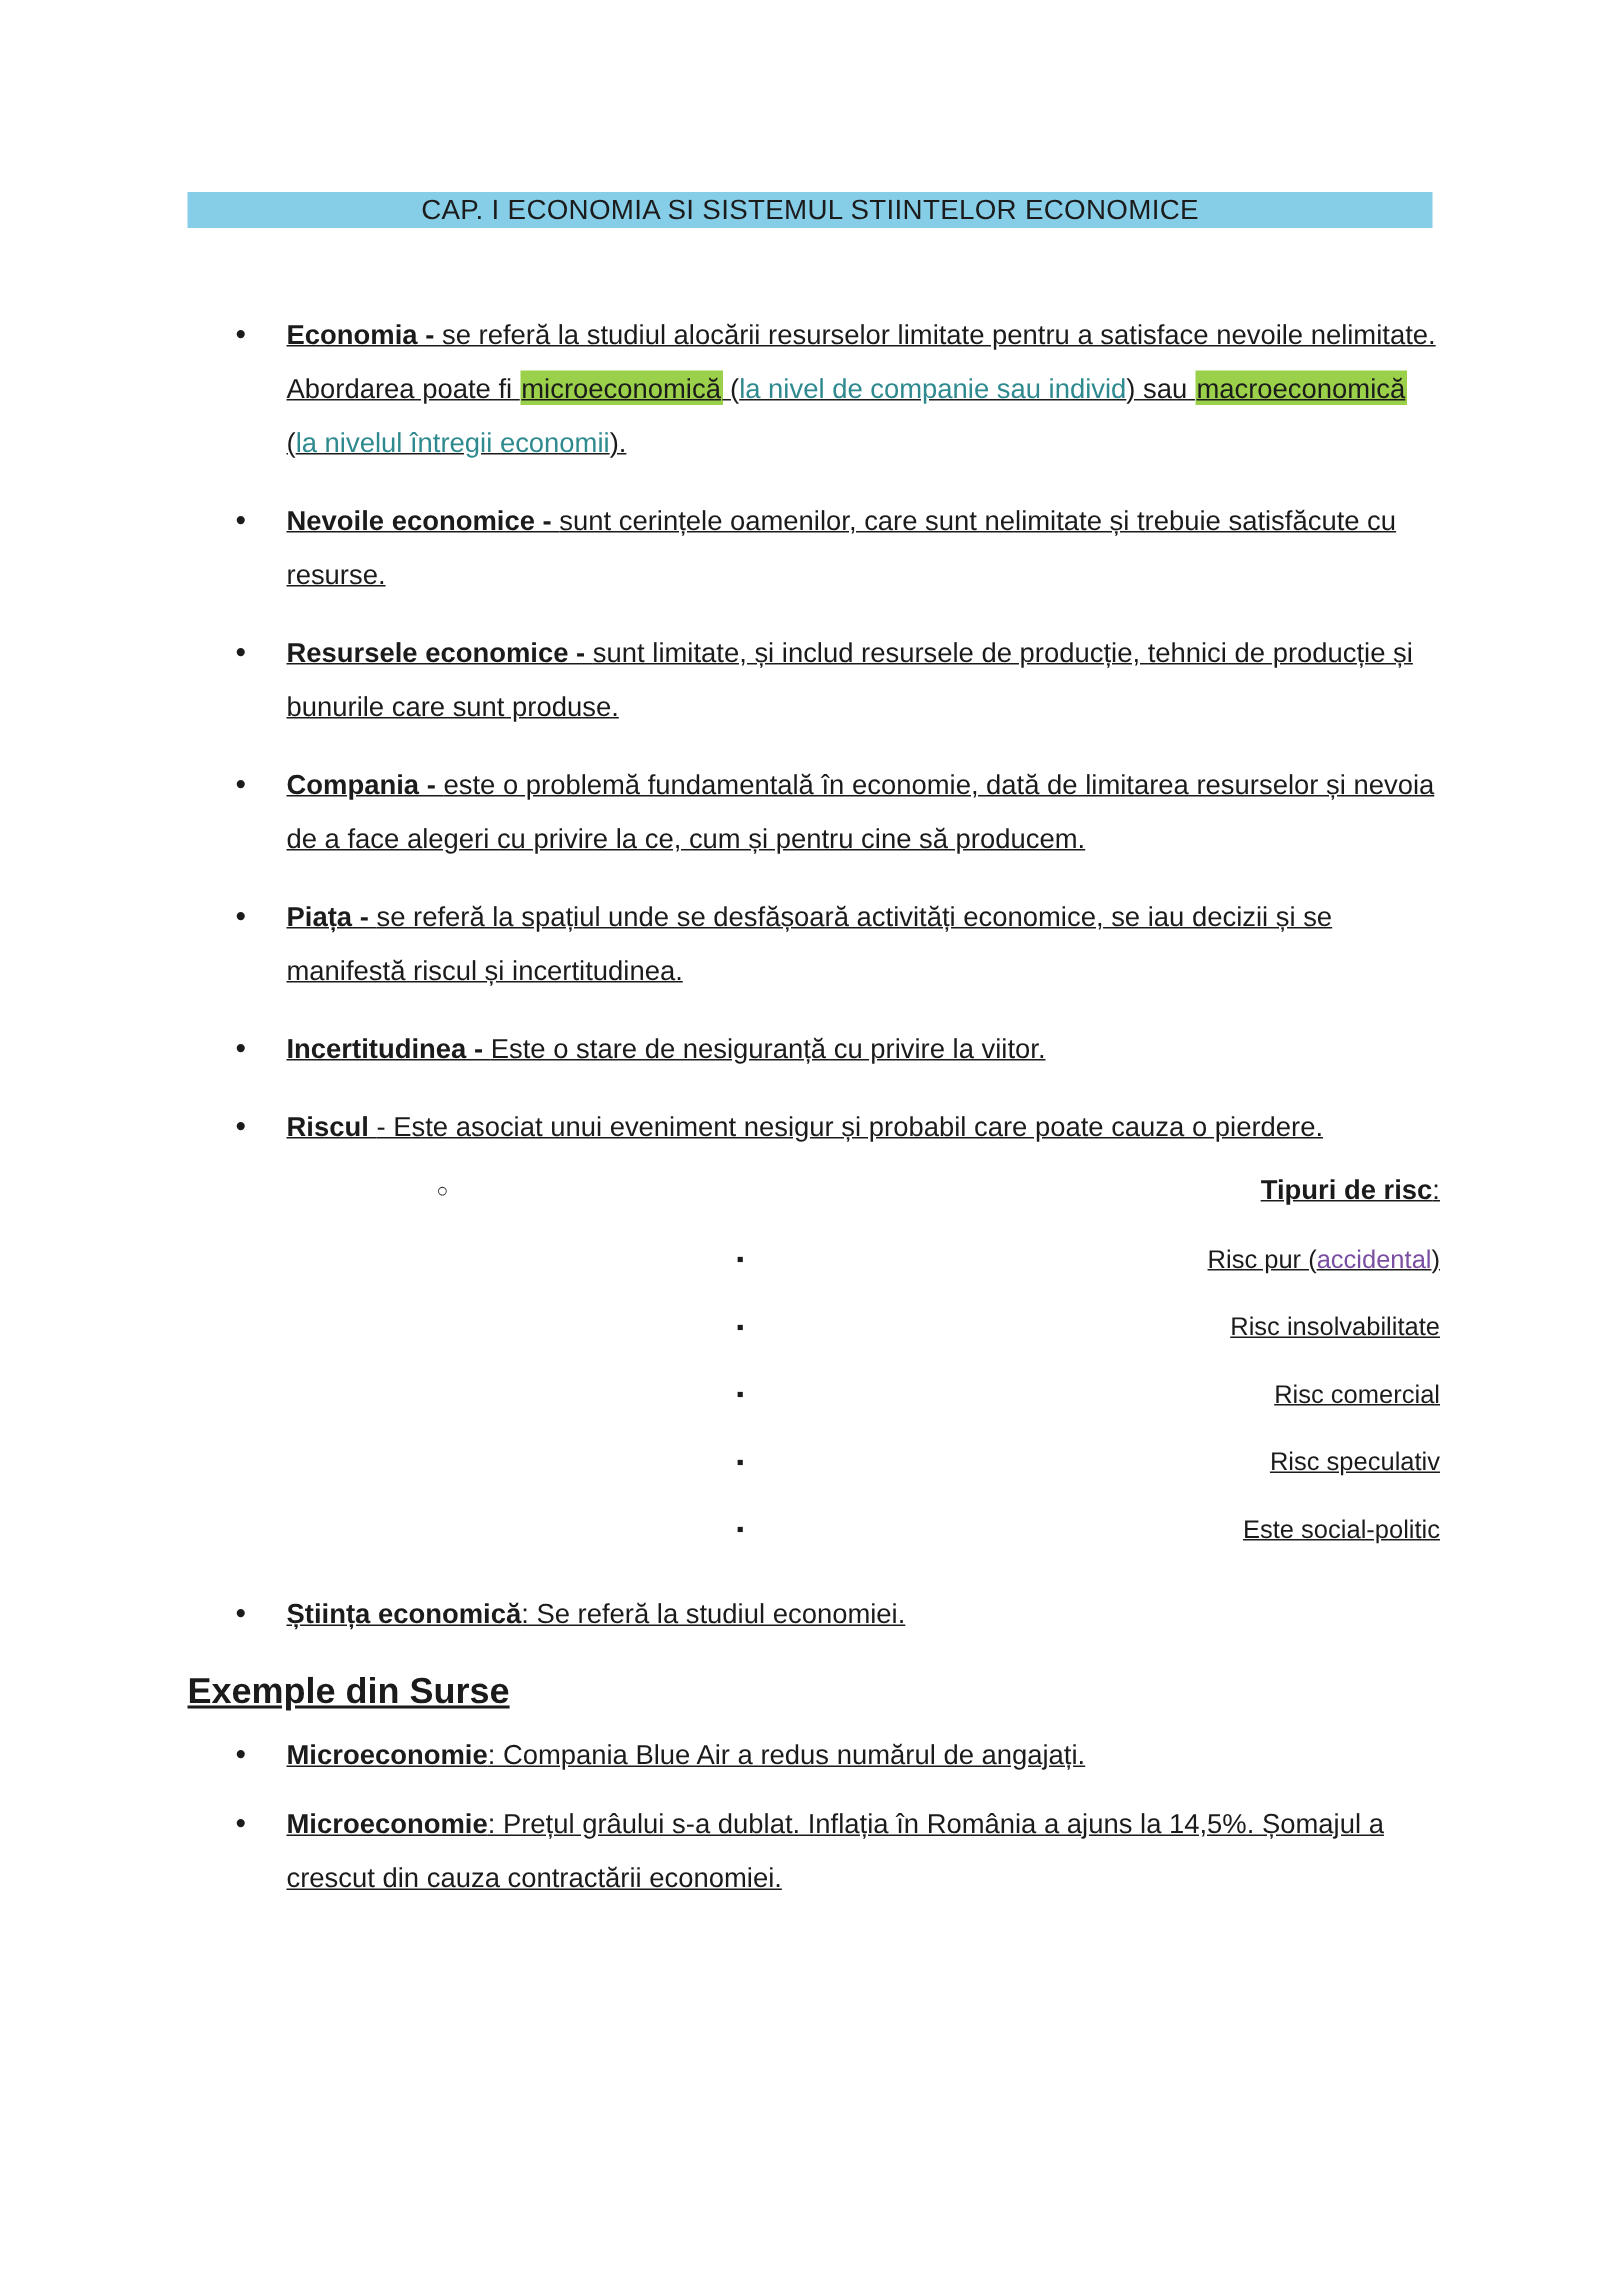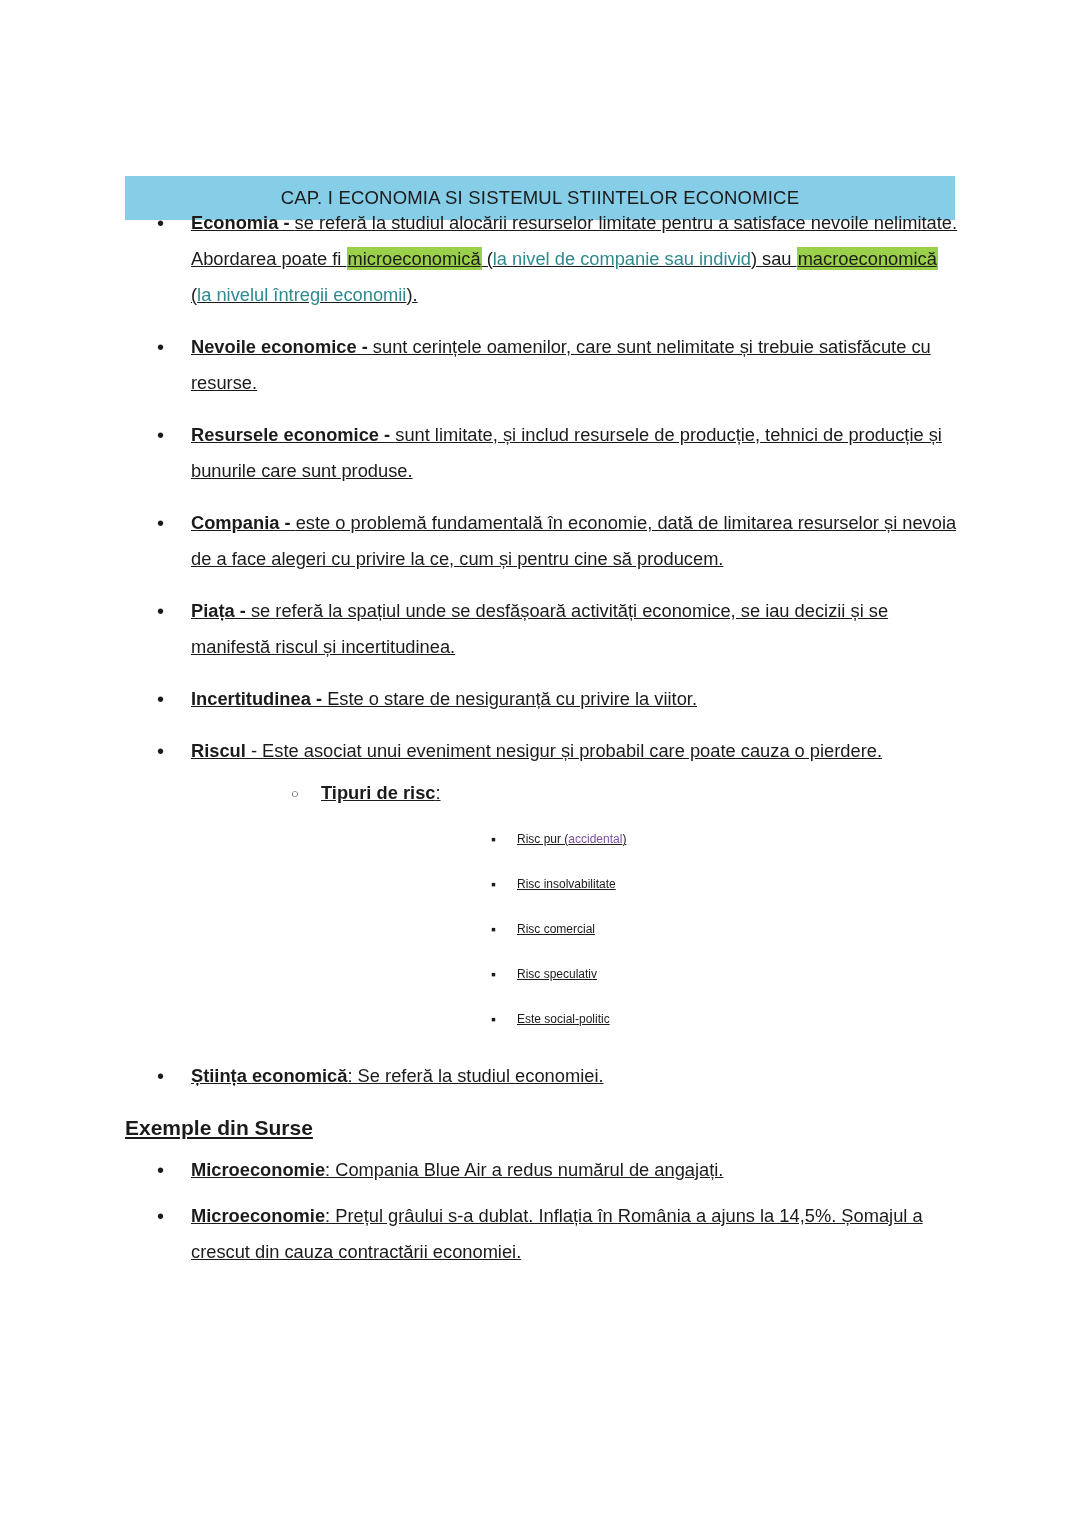--- a/index.html
+++ b/index.html
@@ -20,26 +20,25 @@
     top: 0; left: 0;
     width: 1080px;
     height: 1527px;
     background: #ffffff;
   }
   .doc-title-bar {
     position: absolute;
     left: 125px;
     top: 128px;
     width: 830px;
-    height: 44px;
+    height: 24px;
     background: #86cde8;
     display: flex;
     align-items: center;
     justify-content: center;
-    margin-top: 48px;
   }
   .doc-title-text {
     font-size: 18.5px;
     color: #1b1b1b;
     letter-spacing: 0.2px;
     white-space: nowrap;
   }
   .content {
     position: absolute;
     left: 125px;
@@ -81,54 +80,55 @@
     list-style: none;
     margin: 6px 0 0 0;
     padding: 0;
   }
   li.bullet2 {
     position: relative;
     padding-left: 130px;
     font-size: 18.3px;
     line-height: 36px;
     margin-bottom: 4px;
+    text-align: right;
   }
   li.bullet2::before {
     content: "\25CB";
     position: absolute;
     left: 100px;
     top: 0;
     font-size: 13px;
     line-height: 38px;
     color: #1b1b1b;
   }
   ul.level3 {
     list-style: none;
     margin: 6px 0 0 0;
     padding: 0;
   }
   li.bullet3 {
     position: relative;
     padding-left: 196px;
-    font-size: 12px;
+    font-size: 17px;
     line-height: 45px;
     color: #1b1b1b;
   }
   li.bullet3::before {
     content: "\25AA";
     position: absolute;
     left: 170px;
     top: 0;
     font-size: 14px;
     line-height: 45px;
     color: #1b1b1b;
   }
   .section-heading {
     margin: 18px 0 8px 0;
-    font-size: 21px;
+    font-size: 24px;
     font-weight: bold;
     line-height: 32px;
     color: #1b1b1b;
   }
   ul.level1.tight li.bullet1 { margin-bottom: 10px; }
 </style>
 </head>
 <body>
 
 <div class="page">

